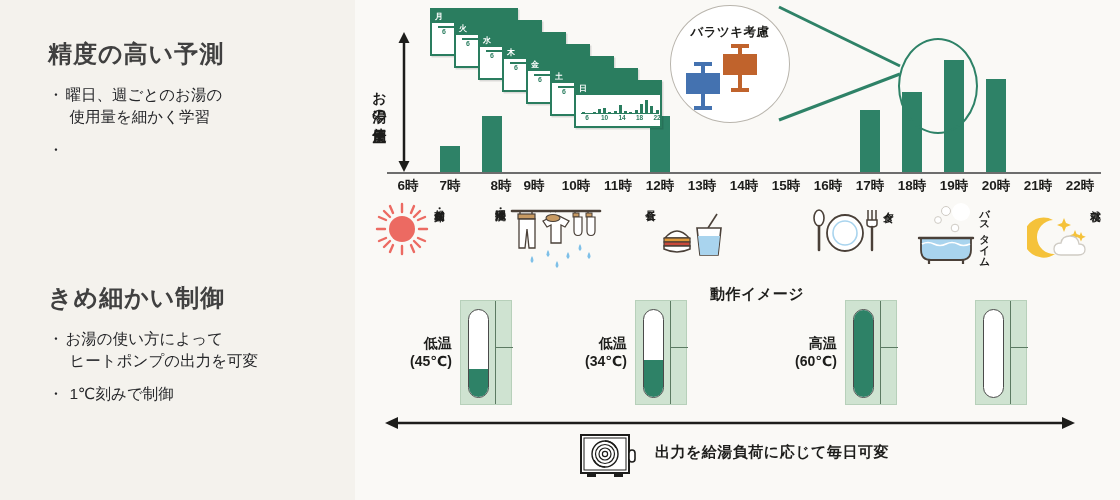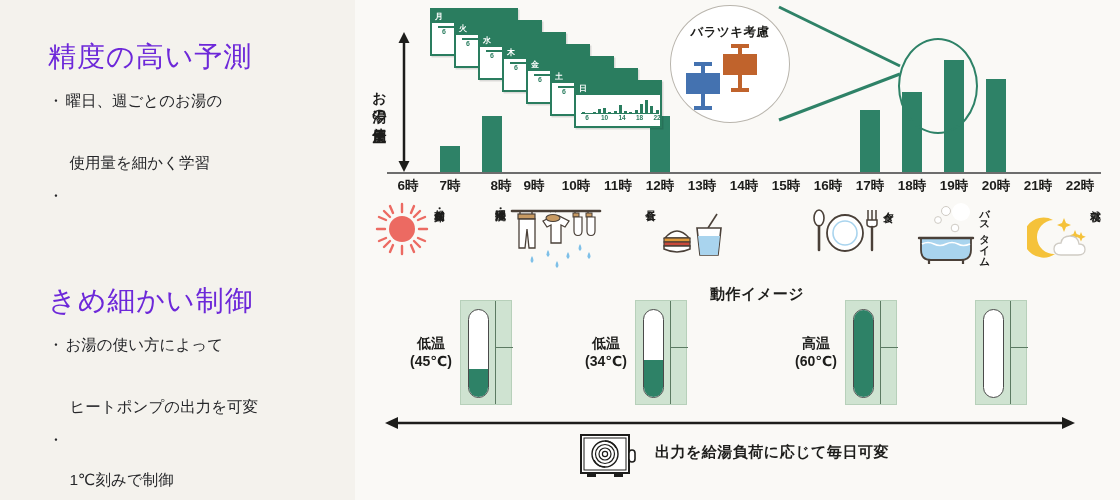--- a/index.html
+++ b/index.html
@@ -17,30 +17,30 @@
     background:#f4f2ed;
   }
   .right-panel {
     position:absolute; left:355px; top:0; width:765px; height:500px;
     background:#faf9f6;
   }
 
   
   .blk { position:absolute; left:48px; }
   .blk-title {
-    font-size:28px; font-weight:normal; color:#6d28d9;
+    font-size:24px; font-weight:bold; color:#404040;
     letter-spacing:1px; margin-bottom:14px;
   }
   .bullet {
     font-size:15.5px; color:#26272a; line-height:1.45;
     margin-bottom:10px; display:flex; align-items:flex-start;
   }
   .bullet .dot { margin-right:2px; }
   .bullet .btxt { display:block; }
-  .bullet .btxt .l2 { display:block; padding-left:4px;margin-top:40px; }
+  .bullet .btxt .l2 { display:block; padding-left:4px; }
 
   
   .chart-area { position:absolute; left:355px; top:0; width:765px; height:200px; }
 
   .ylabel-wrap {
     position:absolute; left:13px; top:28px; width:24px; height:145px;
     display:flex; align-items:center; justify-content:center;
   }
   .ylabel {
     writing-mode:vertical-rl; text-orientation:upright;
@@ -119,21 +119,21 @@
 
   .sec-title {
     position:absolute; left:710px; top:285px; font-size:15px;
     font-weight:bold; color:#1d1d1b; letter-spacing:.5px;
   }
 
   
   .tank-row { position:absolute; left:355px; top:300px; width:765px; height:115px; }
   .tank-group { position:absolute; top:0; display:flex; align-items:center; }
   .tank-lbl {
-    font-size:14px; font-weight:bold; color:#1d1d1b; text-align:center;
+    font-size:14px; font-weight:bold; color:#1d1d1b; text-align:right;
     line-height:1.25; margin-right:8px; white-space:nowrap;
   }
   .tank {
     position:relative; width:52px; height:105px; background:#cfe3d1;
     border:1px solid #b7d0ba;
   }
   .tank .divider { position:absolute; left:34px; top:0; bottom:0; width:1px; background:#5c7a62; }
   .tank .side-mark { position:absolute; left:34px; top:46px; width:18px; height:1px; background:#5c7a62; }
   .tank .tube {
     position:absolute; left:7px; top:8px; width:21px; height:89px;

